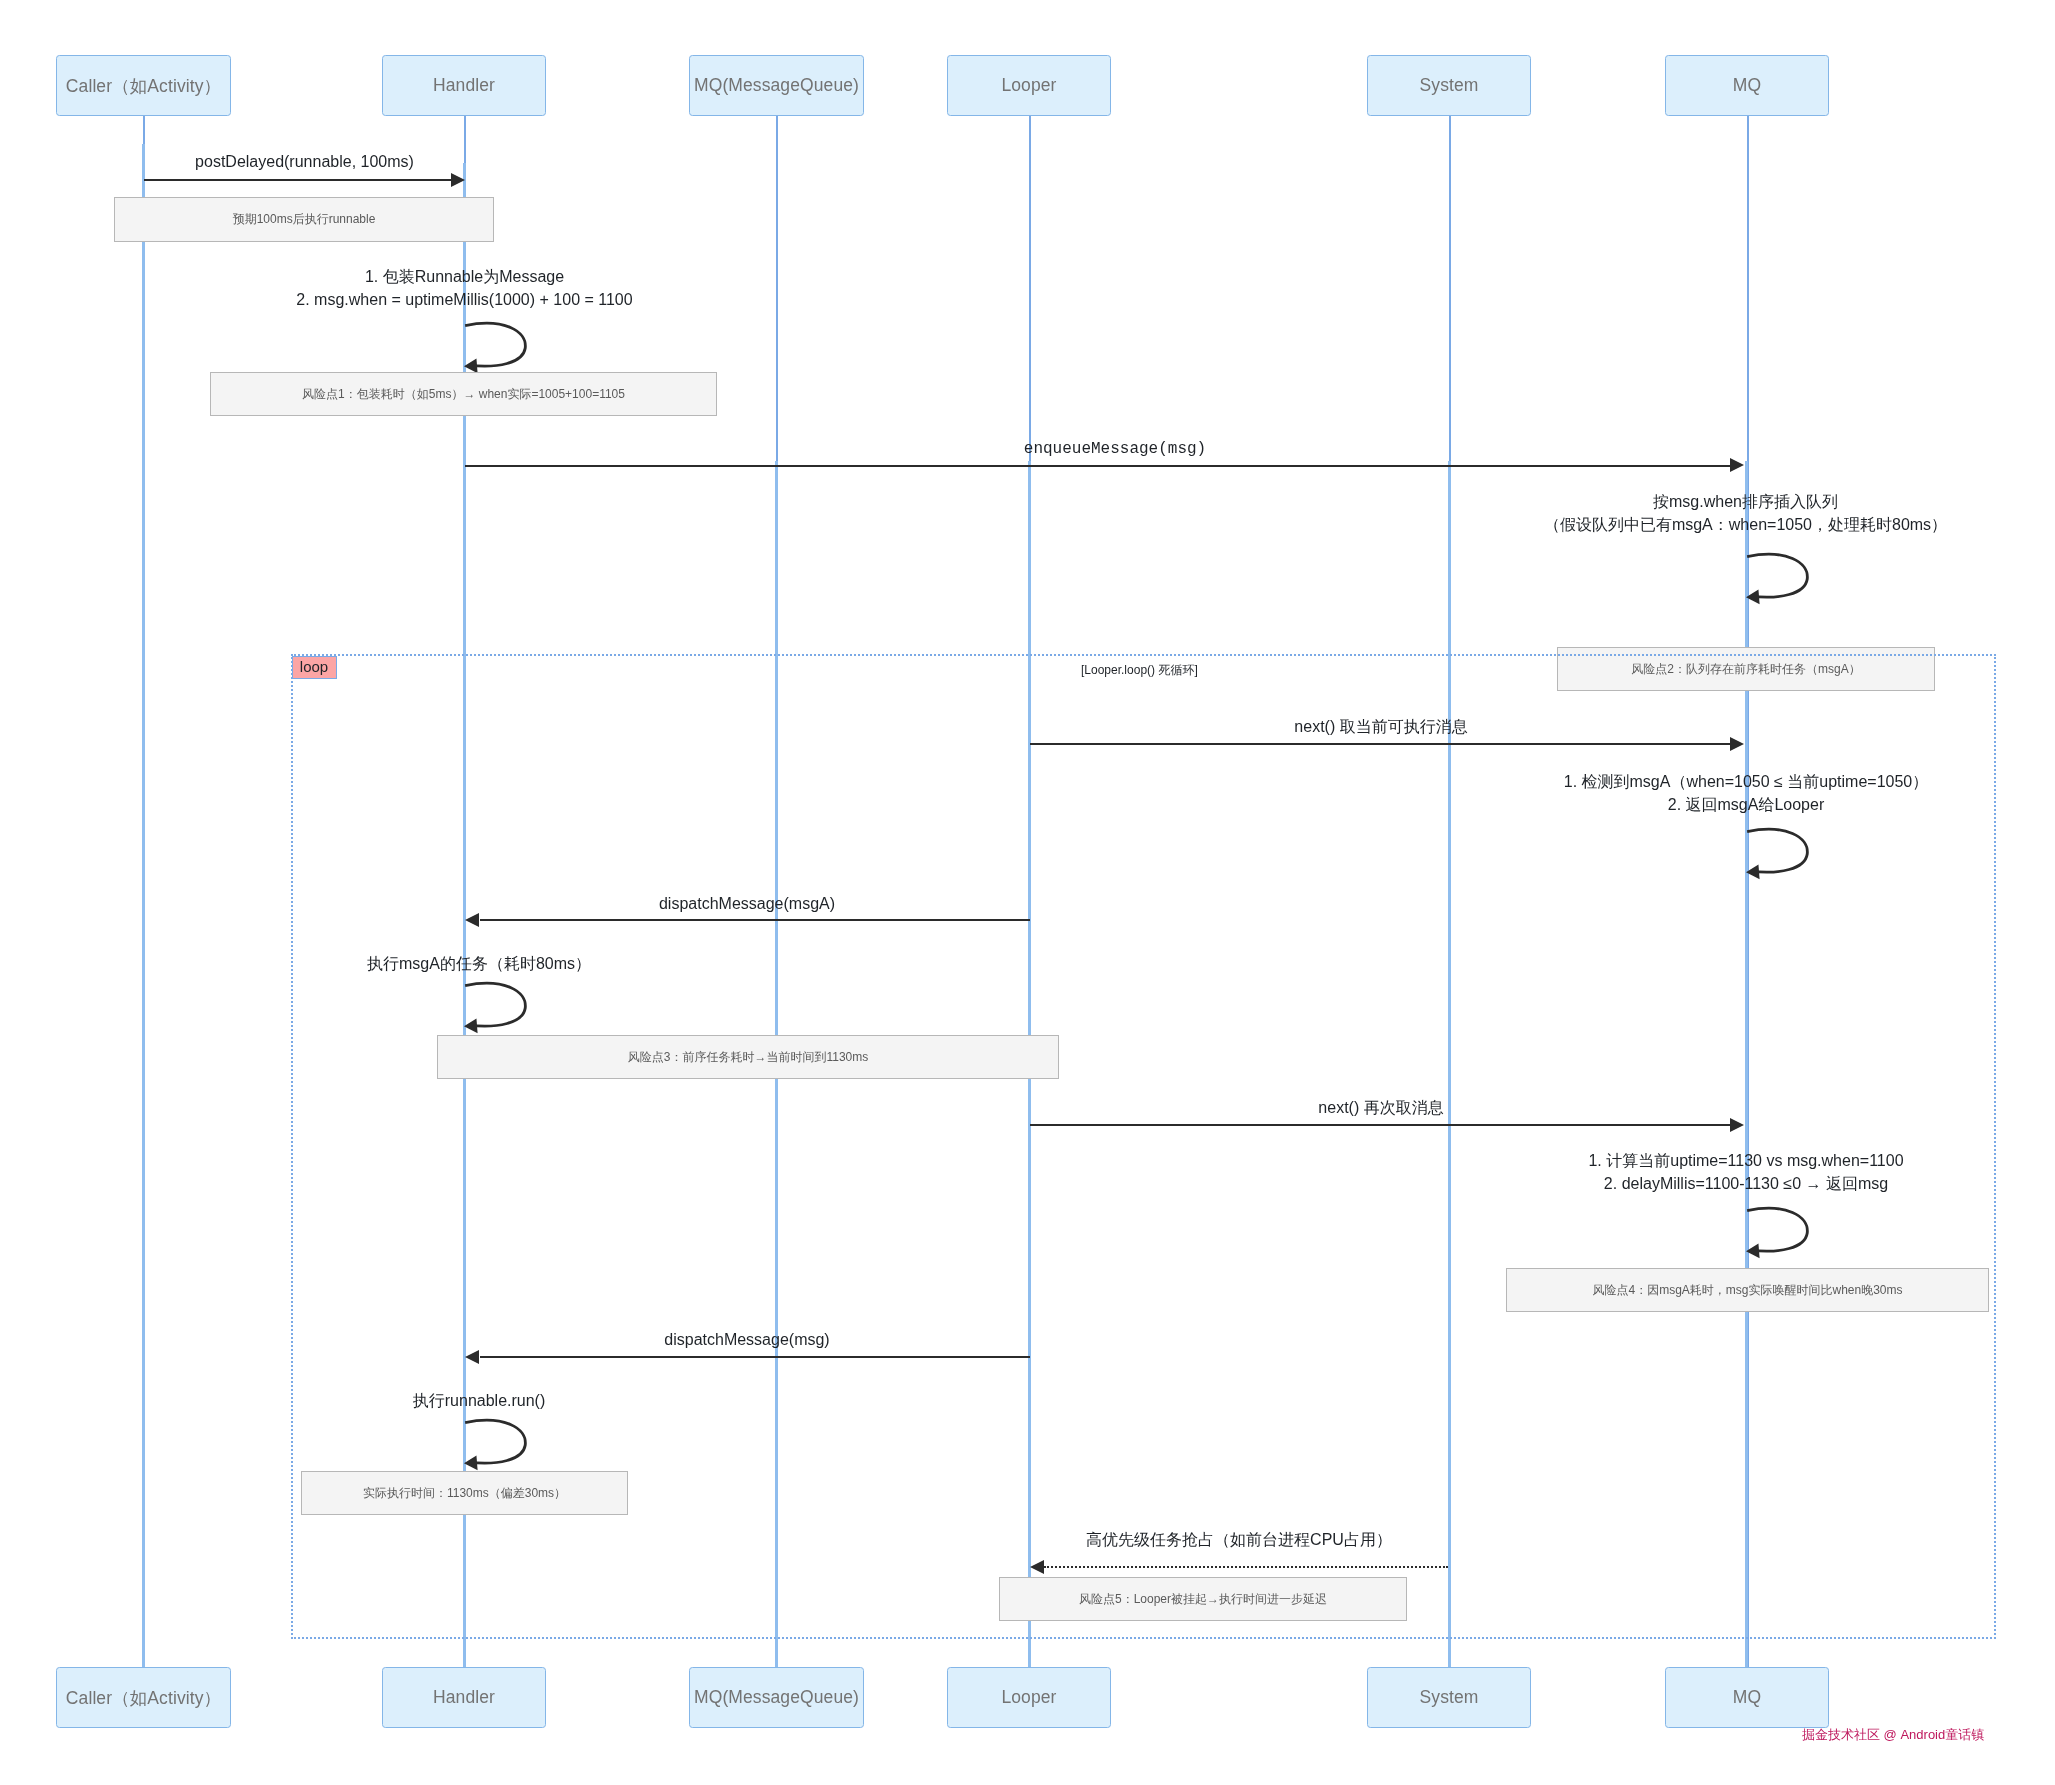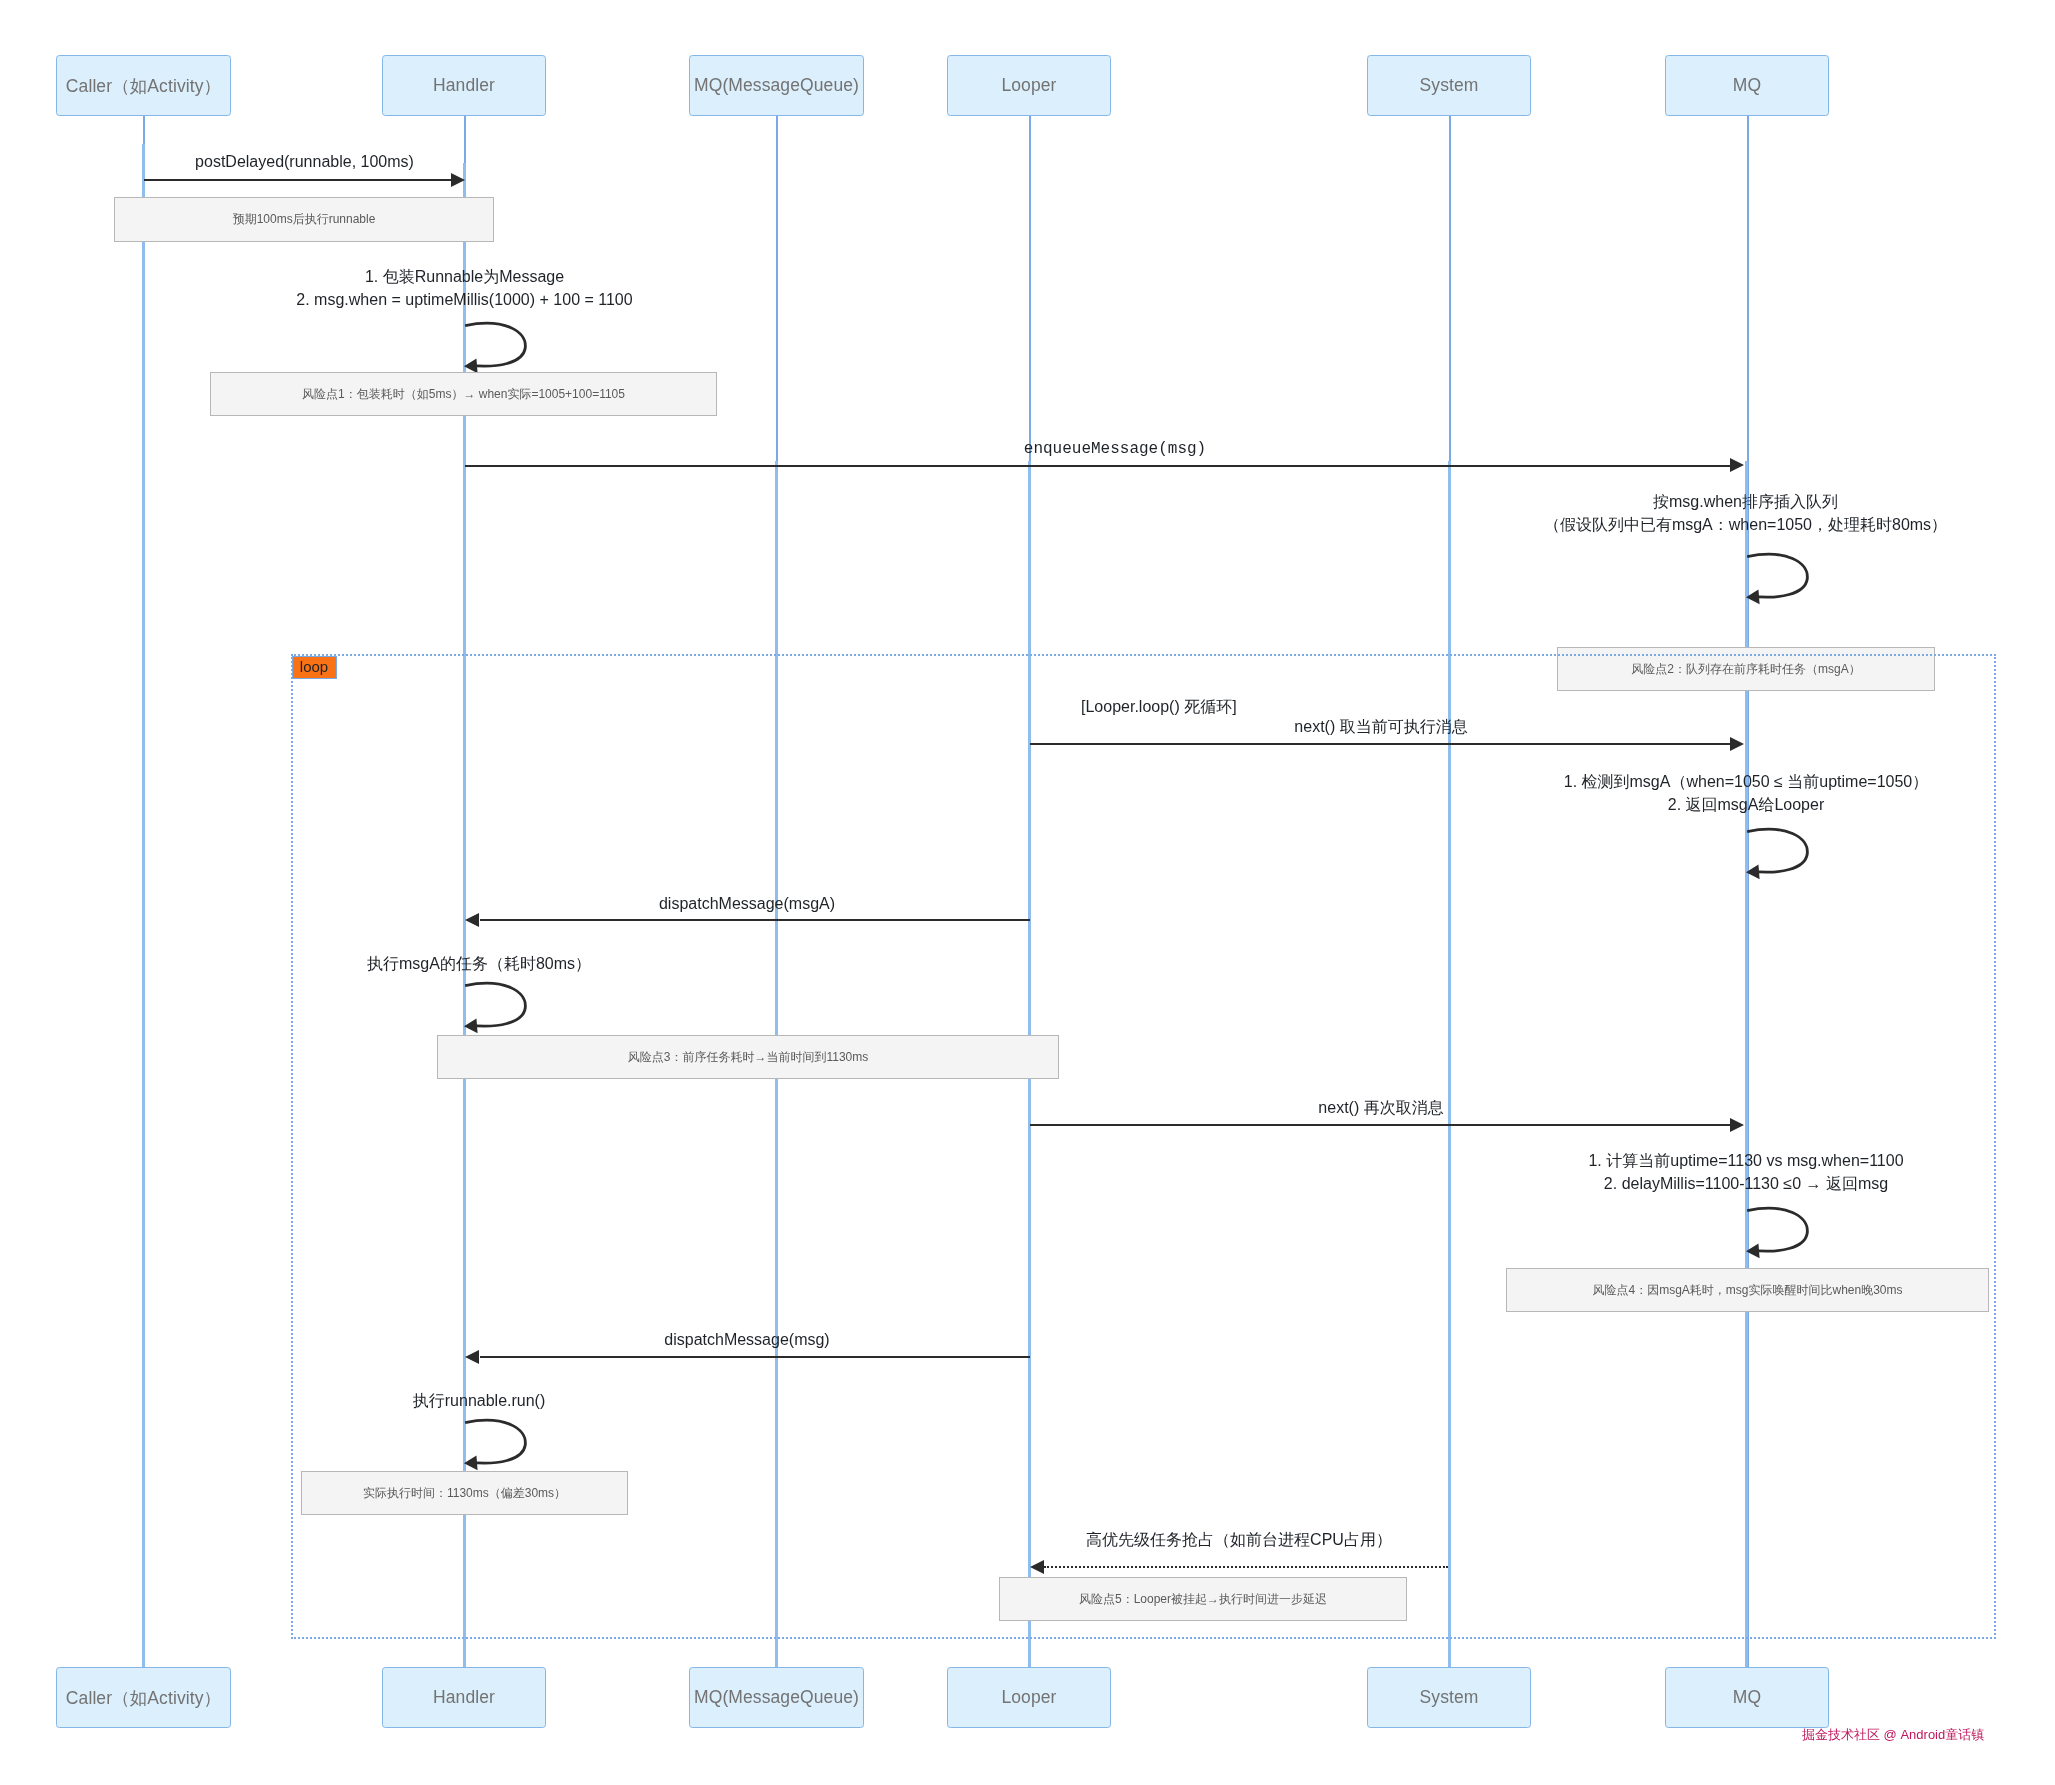--- a/index.html
+++ b/index.html
@@ -110,33 +110,32 @@
   .loop-frame {
     position: absolute;
     box-sizing: border-box;
     border: 2.3px dotted #7aa9e6;
     background: transparent;
     pointer-events: none;
   }
   .loop-tag {
     position: absolute;
     box-sizing: border-box;
-    background: #f97316;
+    background: #fca5a5;
     border: 1.1px solid #7aa9e6;
     color: #1f2328;
     font-size: 15px;
     padding: 2.3px 8px 3.4px 6.8px;
     line-height: 1.05;
   }
   .loop-cond {
     position: absolute;
-    font-size: 16px;
+    font-size: 12px;
     color: #1f2328;
     white-space: nowrap;
-    margin-top: 35px;
   }
 
   
   .watermark {
     position: absolute;
     font-size: 13px;
     color: #be185d;
     white-space: nowrap;
   }
 </style>

